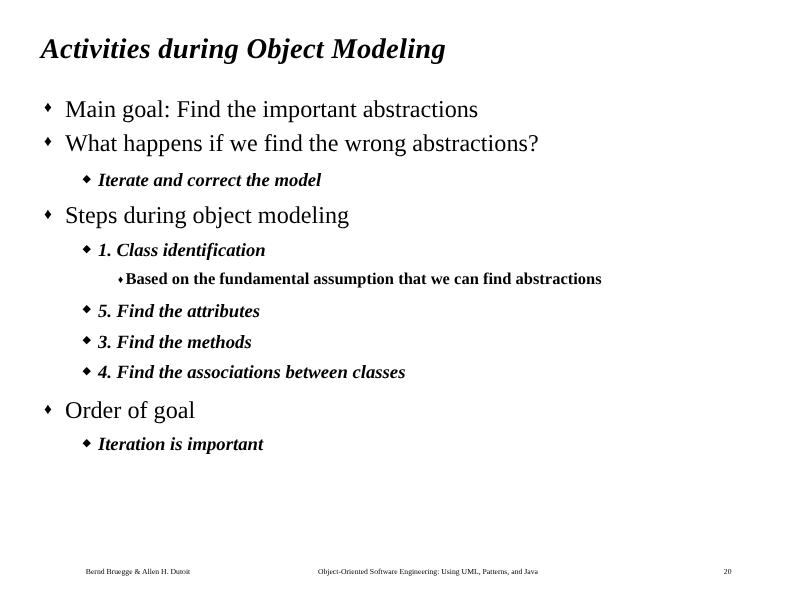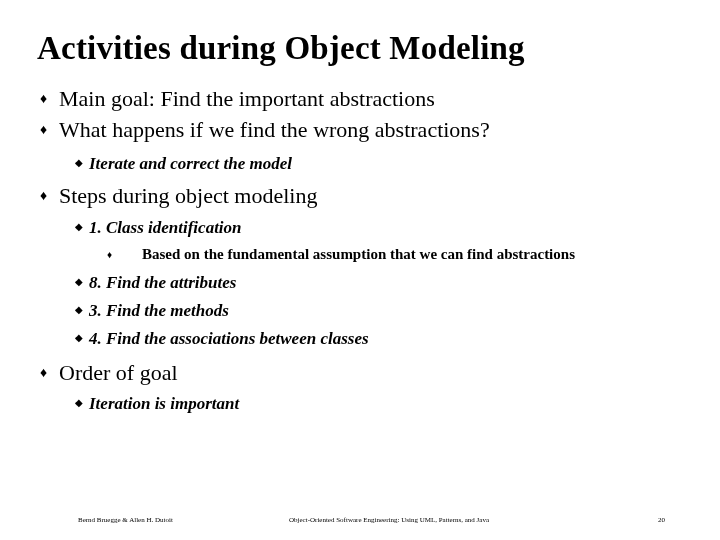--- a/index.html
+++ b/index.html
@@ -2,32 +2,32 @@
 <html><head>
   <meta charset="utf-8">
   <style>
     html, body { margin: 0; padding: 0; }
     body {
       width: 720px; height: 540px; background: #ffffff; position: relative; overflow: hidden;
       font-family: "Liberation Serif", "DejaVu Serif", serif; color: #000;
     }
     .title {
       position: absolute; left: 37px; top: 30px;
-      font-size: 33px; font-weight: bold; letter-spacing: 0.2px;
+      font-size: 26px; font-weight: bold; font-style: italic; letter-spacing: 0.2px;
     }
     .item { position: absolute; white-space: nowrap; }
     .b1 { left: 40px; font-size: 22px; }
     .b1 .bullet { position: absolute; left: 0; font-size: 14px; top: 5px; }
     .b1 .text { position: absolute; left: 19px; text-align: center; }
     .b2 { left: 75px; font-size: 17px; font-weight: bold; }
     .b2 .bullet { position: absolute; left: 0; font-size: 10px; top: 3px; }
     .b2 .text { position: absolute; left: 14px; font-style: italic; }
     .b3 { left: 107px; font-size: 15px; font-weight: bold; }
     .b3 .bullet { position: absolute; left: 0; font-size: 10px; top: 3px; }
-    .b3 .text { position: absolute; left: 35px; }
+    .b3 .text { position: absolute; left: 7px; }
     .footer { position: absolute; top: 516px; font-size: 7px; white-space: nowrap; padding-left: 21px; }
   </style>
 </head>
 <body>
 
 <div class="title">Activities during Object Modeling</div>
 
 <div class="item b1" style="top:86px;">
   <span class="bullet">♦</span>
   <span class="text">Main goal: Find the important abstractions</span>
@@ -47,21 +47,21 @@
 <div class="item b2" style="top:218px;">
   <span class="bullet">◆</span>
   <span class="text">1. Class identification</span>
 </div>
 <div class="item b3" style="top:246px;">
   <span class="bullet">♦</span>
   <span class="text">Based on the fundamental assumption that we can find abstractions</span>
 </div>
 <div class="item b2" style="top:273px;">
   <span class="bullet">◆</span>
-  <span class="text">8. Find the attributes</span>
+  <span class="text">5. Find the attributes</span>
 </div>
 <div class="item b2" style="top:301px;">
   <span class="bullet">◆</span>
   <span class="text">3. Find the methods</span>
 </div>
 <div class="item b2" style="top:329px;">
   <span class="bullet">◆</span>
   <span class="text">4. Find the associations between classes</span>
 </div>
 <div class="item b1" style="top:360px;">

